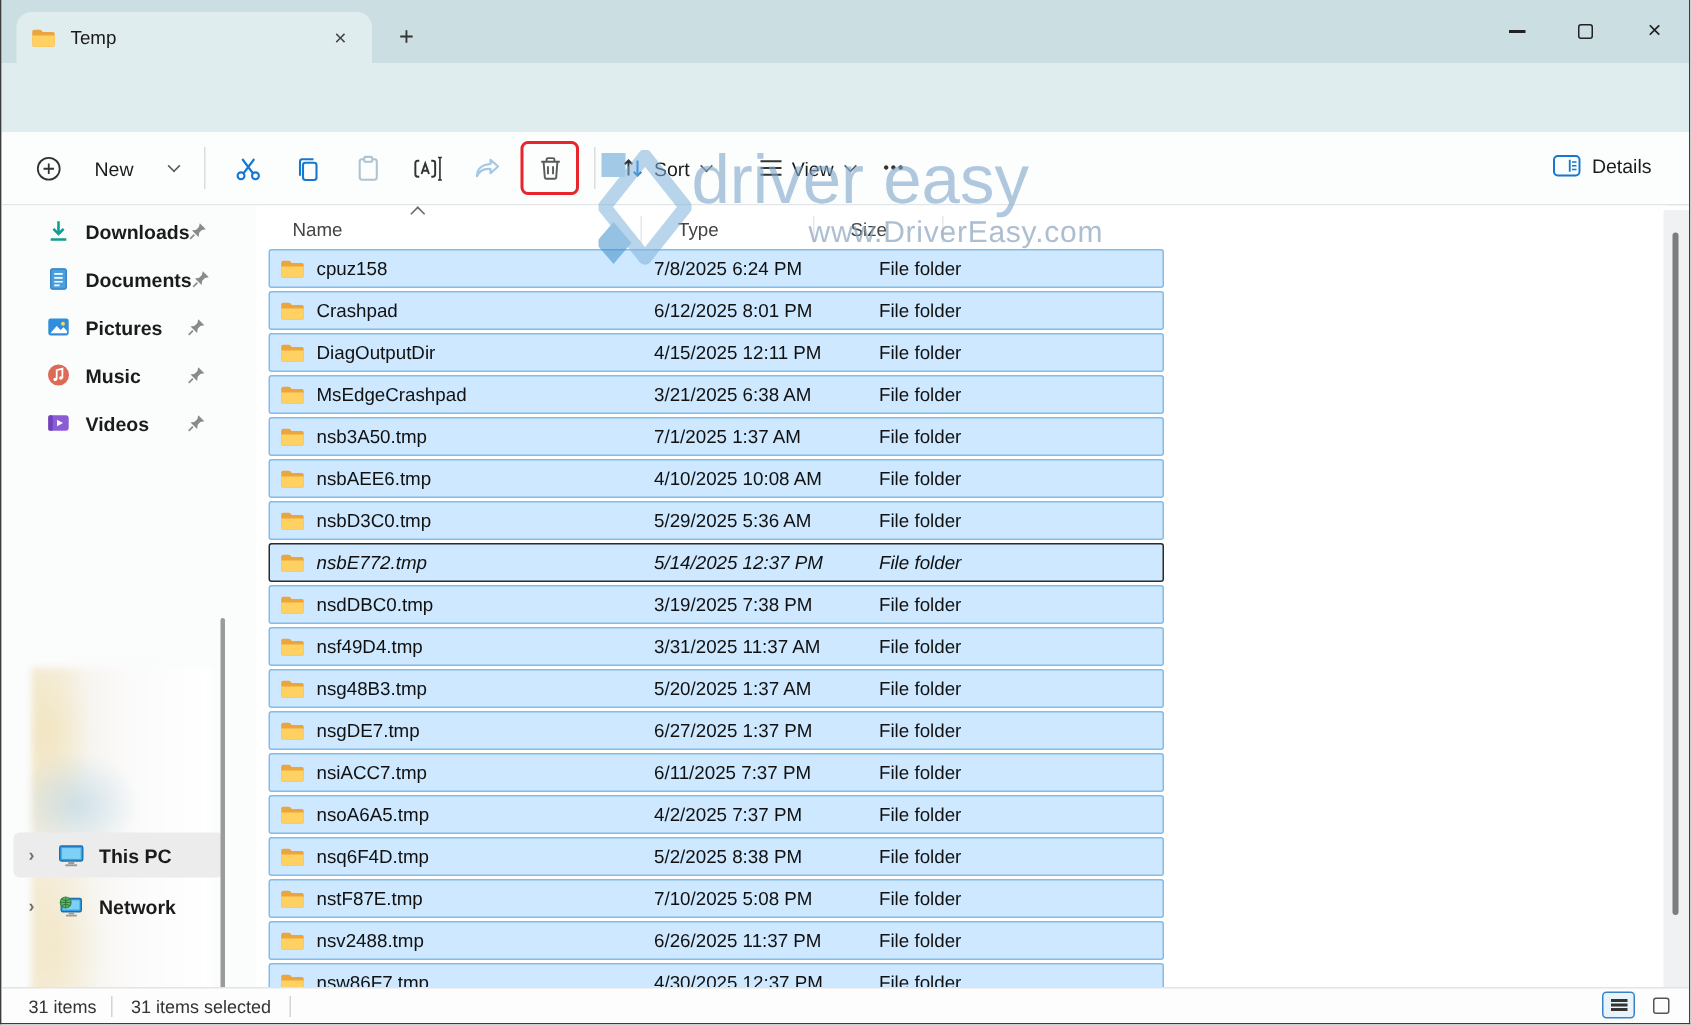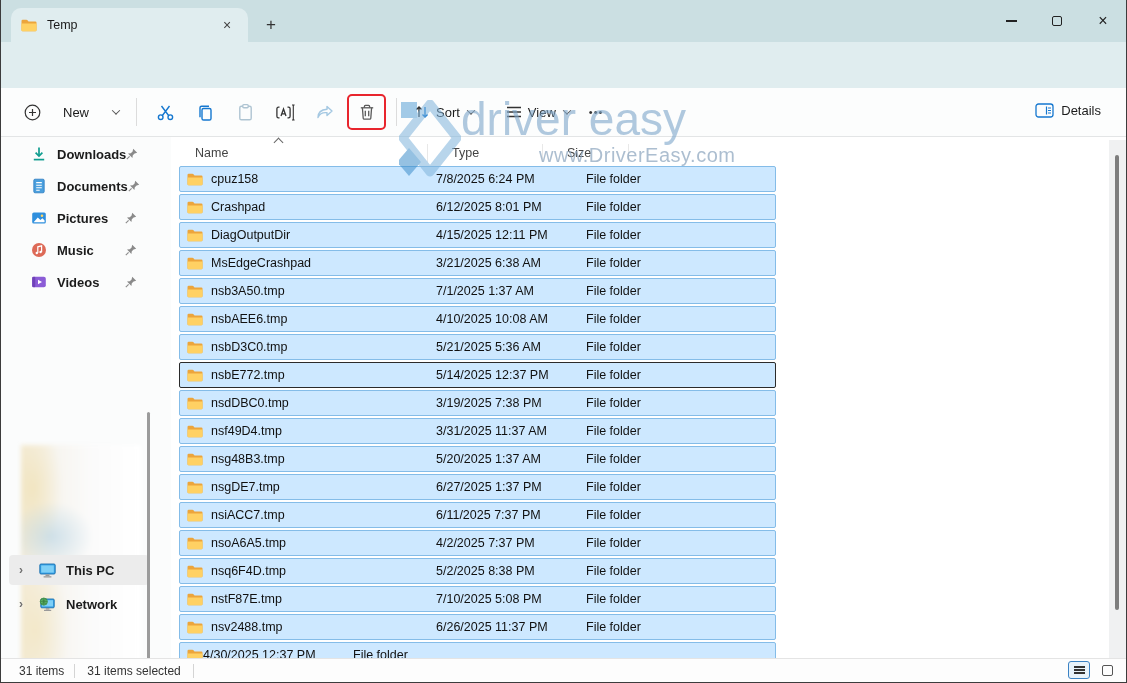--- a/index.html
+++ b/index.html
@@ -88,21 +88,21 @@
   .lheader{ position:absolute; left:0; top:3px; width:100%; height:26px; display:flex; font-size:12.5px;
             color:#444; }
   .hcol{ position:relative; display:flex; align-items:center; padding-left:24px; }
   .hsep{ position:absolute; right:0; top:4px; width:1px; height:18px; background:#e8e8e8; }
   .sort-caret{ position:absolute; left:104px; top:-1px; width:7px; height:7px;
                border-left:1.4px solid #666; border-top:1.4px solid #666; transform:rotate(45deg); }
   .lbody{ position:absolute; left:8px; top:29px; width:613px; }
   .row{ position:relative; width:597px; height:26px; margin-bottom:2px; background:#cde8ff;
         border:1px solid #84bce8; border-radius:2px; display:flex; align-items:center;
         font-size:12.5px; color:#111; }
-  .row.focused{ border-color:#2b2b2b; }
+  .row.focused{ border-color:#2b2b2b;font-style:italic; }
   .row .folder-ico{ margin-left:7px; display:flex; }
   .row .c-name{ margin-left:8px; width:225px; }
   .row .c-date{ width:150px; }
   .row .c-type{ width:115px; }
   .row .c-size{ width:60px; }
   .vscroll{ position:absolute; right:0; top:140px; width:17px; height:518px; background:#f0f1f2; }
   .vthumb{ position:absolute; left:6px; top:15px; width:4px; height:455px; background:#7d7d7d;
            border-radius:2px; }
 
   
@@ -470,21 +470,21 @@
     <span class="c-size"></span>
   </div>
         <div class="row">
     <span class="folder-ico">
       <svg width="16" height="13" viewBox="0 0 16 13">
               <path d="M0.5 2 Q0.5 0.8 1.7 0.8 L5.4 0.8 Q6.2 0.8 6.7 1.4 L7.5 2.4 L14.3 2.4 Q15.5 2.4 15.5 3.6 L15.5 11 Q15.5 12.2 14.3 12.2 L1.7 12.2 Q0.5 12.2 0.5 11 Z" fill="#eca53c"></path>
               <path d="M0.5 4.6 L15.5 4.6 L15.5 11 Q15.5 12.2 14.3 12.2 L1.7 12.2 Q0.5 12.2 0.5 11 Z" fill="#ffd163"></path>
             </svg>
     </span>
     <span class="c-name">nsbD3C0.tmp</span>
-    <span class="c-date">5/21/2025 5:36 AM</span>
+    <span class="c-date">5/29/2025 5:36 AM</span>
     <span class="c-type">File folder</span>
     <span class="c-size"></span>
   </div>
         <div class="row focused">
     <span class="folder-ico">
       <svg width="16" height="13" viewBox="0 0 16 13">
               <path d="M0.5 2 Q0.5 0.8 1.7 0.8 L5.4 0.8 Q6.2 0.8 6.7 1.4 L7.5 2.4 L14.3 2.4 Q15.5 2.4 15.5 3.6 L15.5 11 Q15.5 12.2 14.3 12.2 L1.7 12.2 Q0.5 12.2 0.5 11 Z" fill="#eca53c"></path>
               <path d="M0.5 4.6 L15.5 4.6 L15.5 11 Q15.5 12.2 14.3 12.2 L1.7 12.2 Q0.5 12.2 0.5 11 Z" fill="#ffd163"></path>
             </svg>
     </span>
@@ -601,20 +601,21 @@
     <span class="c-type">File folder</span>
     <span class="c-size"></span>
   </div>
         <div class="row">
     <span class="folder-ico">
       <svg width="16" height="13" viewBox="0 0 16 13">
               <path d="M0.5 2 Q0.5 0.8 1.7 0.8 L5.4 0.8 Q6.2 0.8 6.7 1.4 L7.5 2.4 L14.3 2.4 Q15.5 2.4 15.5 3.6 L15.5 11 Q15.5 12.2 14.3 12.2 L1.7 12.2 Q0.5 12.2 0.5 11 Z" fill="#eca53c"></path>
               <path d="M0.5 4.6 L15.5 4.6 L15.5 11 Q15.5 12.2 14.3 12.2 L1.7 12.2 Q0.5 12.2 0.5 11 Z" fill="#ffd163"></path>
             </svg>
     </span>
+    <span class="c-name">nsw86F7.tmp</span>
     <span class="c-date">4/30/2025 12:37 PM</span>
     <span class="c-type">File folder</span>
     <span class="c-size"></span>
   </div>
       </div>
   </div>
 
   <div class="vscroll">
     <div class="vthumb"></div>
   </div>

